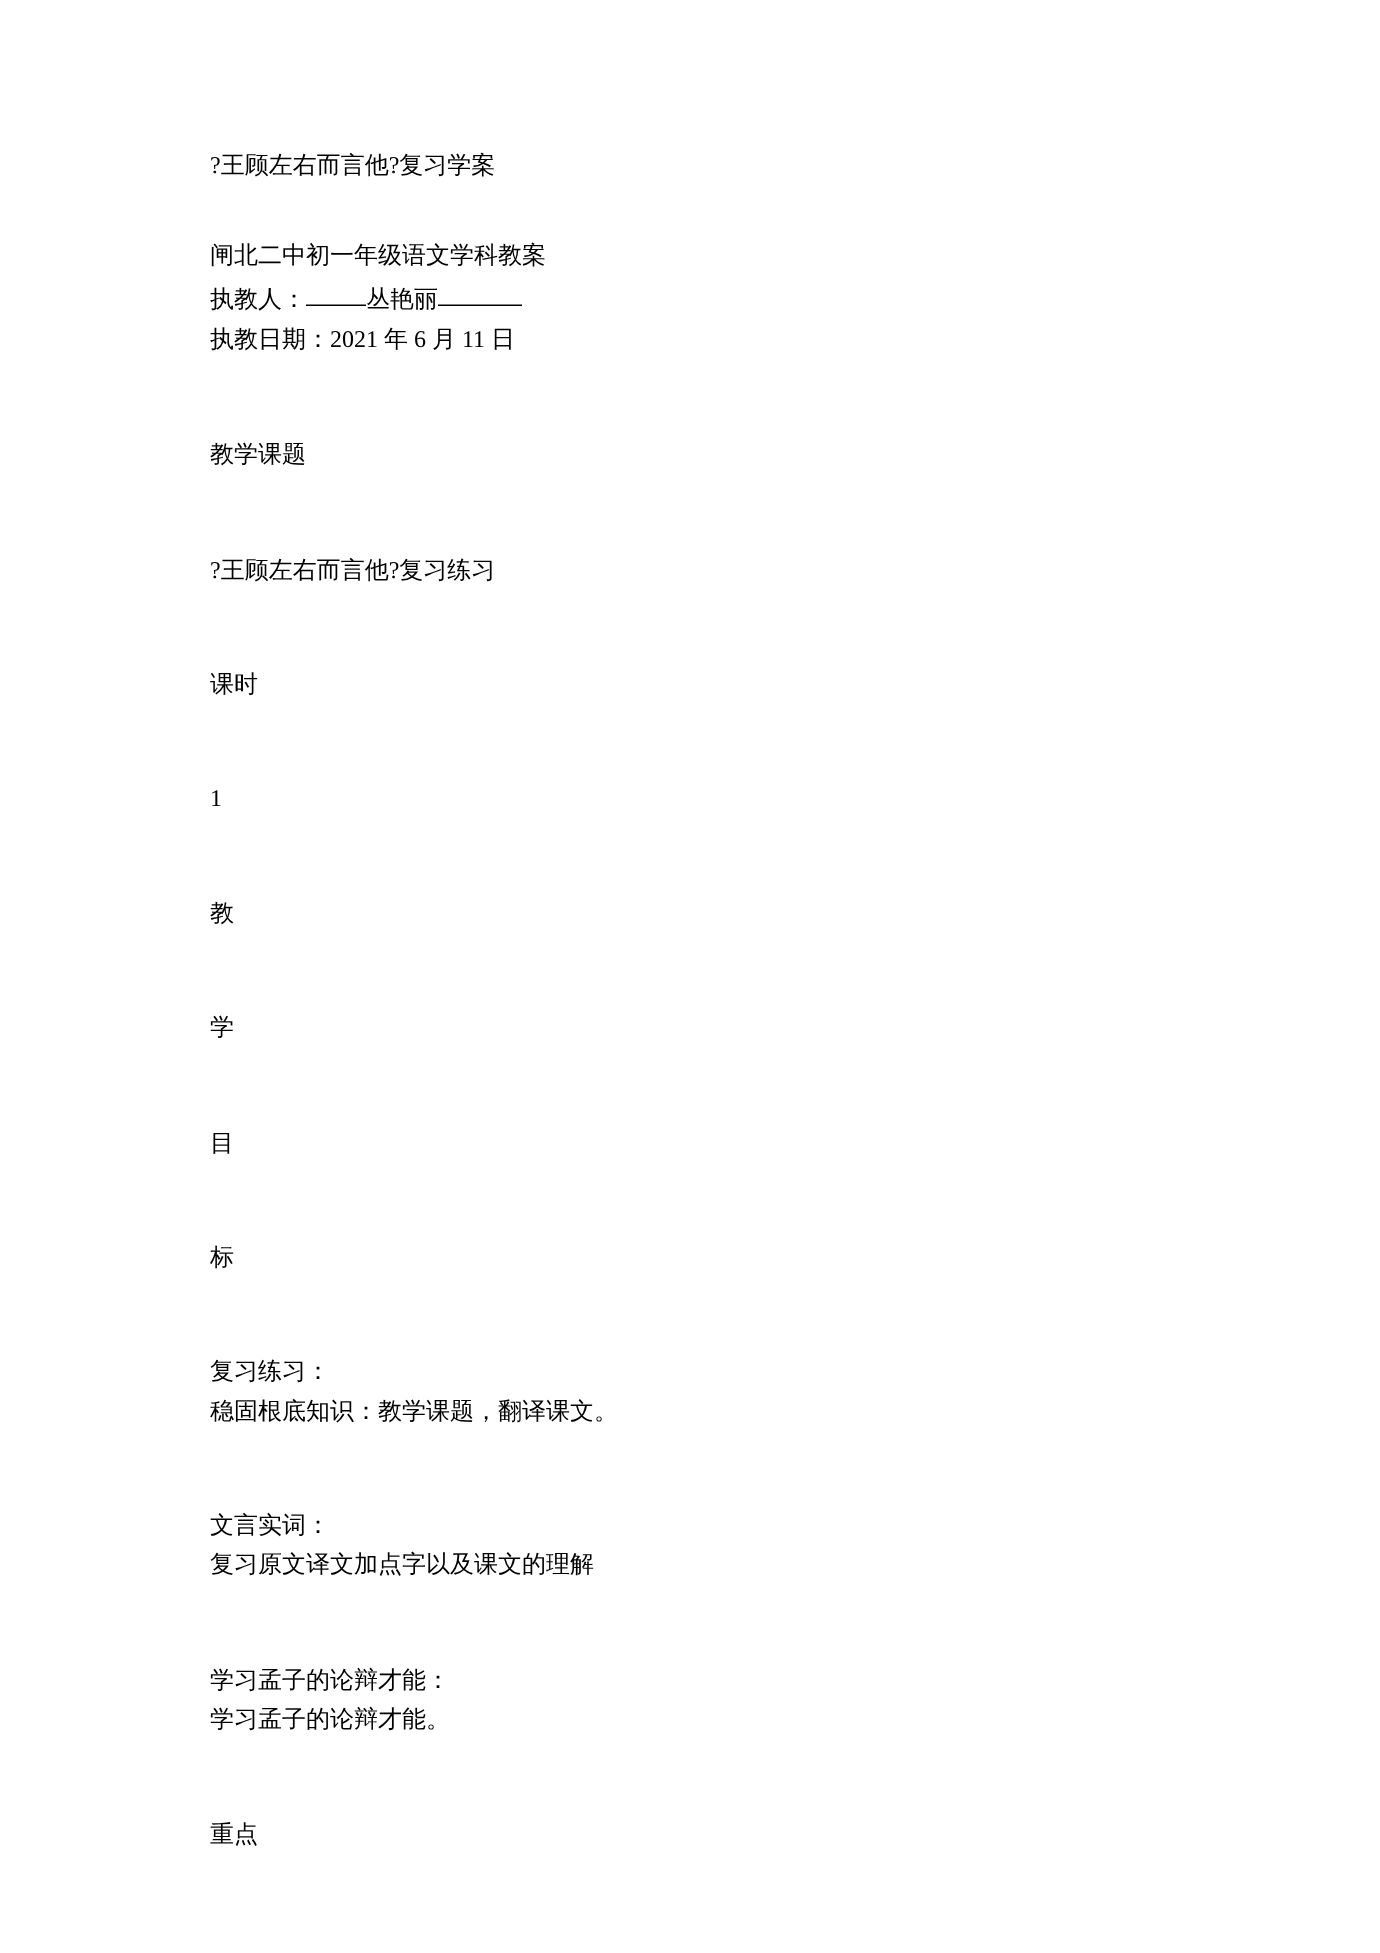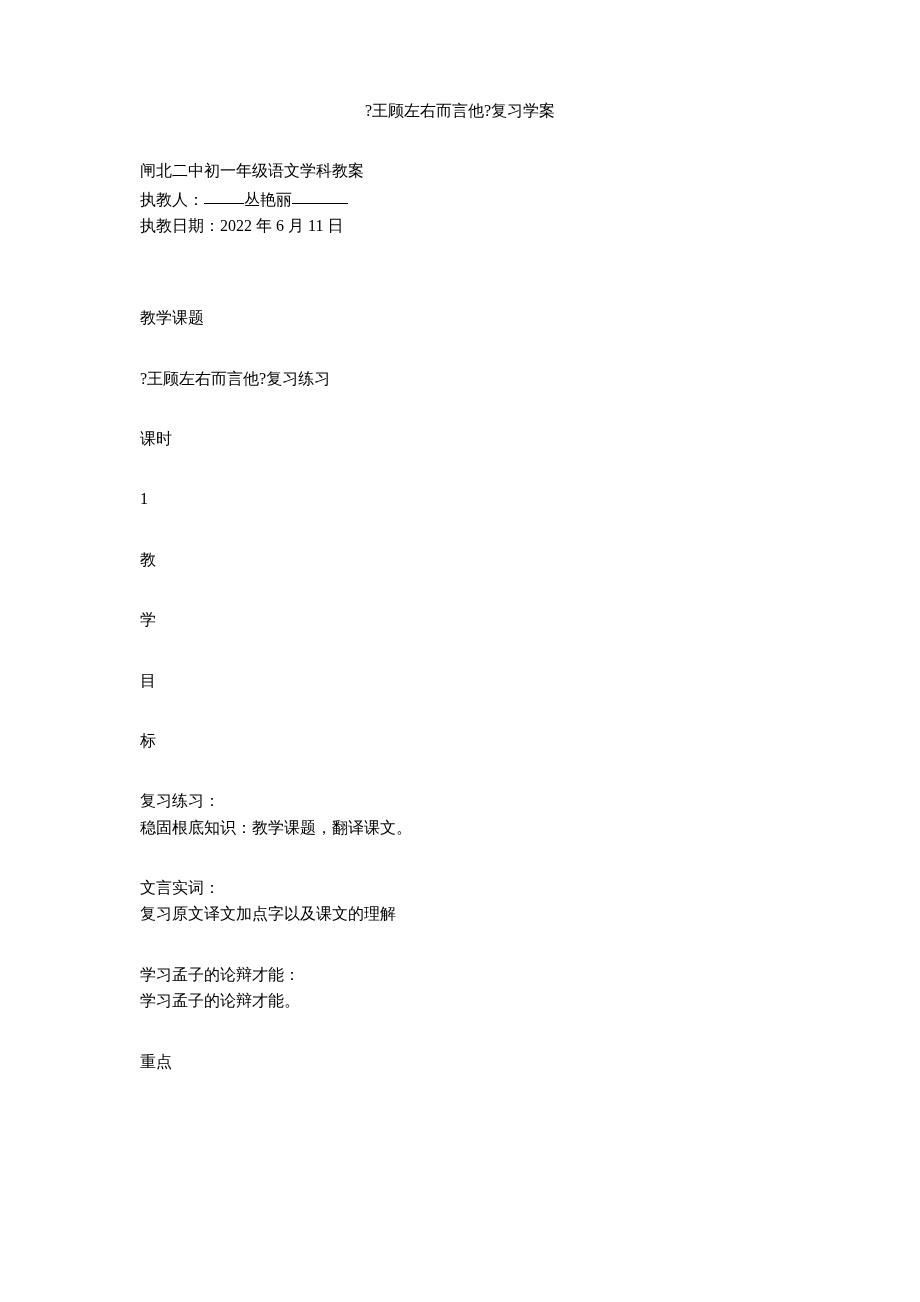--- a/index.html
+++ b/index.html
@@ -11,32 +11,32 @@
       width: 920px;
       min-height: 1302px;
       background: #ffffff;
       font-family: "SimSun", "宋体", serif;
       font-size: 16px;
       color: #000000;
       padding: 100px 140px 60px 140px;
       line-height: 1.4;
     }
     .title {
-      text-align: center;
+      text-align: left;
       font-size: 16px;
       margin-bottom: 38px;
     }
     .para {
       margin-bottom: 4px;
     }
     .section-gap {
-      margin-top: 70px;
+      margin-top: 55px;
     }
     .section-gap-med {
-      margin-top: 38px;
+      margin-top: 54px;
     }
     .underline-blank {
       display: inline-block;
       border-bottom: 1px solid #000;
       min-width: 40px;
       height: 1.1em;
       vertical-align: baseline;
     }
     .underline-blank.short {
       min-width: 40px;
@@ -47,21 +47,21 @@
   </style>
 </head>
 <body>
 
 <div class="title">?王顾左右而言他?复习学案</div>
 
 <div class="para">闸北二中初一年级语文学科教案</div>
 <div class="para">
   <span>执教人：</span><span class="underline-blank short"></span><span>丛艳丽</span><span class="underline-blank med"></span>
 </div>
-<div class="para">执教日期：2022 年 6 月 11 日</div>
+<div class="para">执教日期：2021 年 6 月 11 日</div>
 
 <div class="para section-gap">教学课题</div>
 
 <div class="para section-gap-med">?王顾左右而言他?复习练习</div>
 
 <div class="para section-gap-med">课时</div>
 
 <div class="para section-gap-med">1</div>
 
 <div class="para section-gap-med">教</div>

